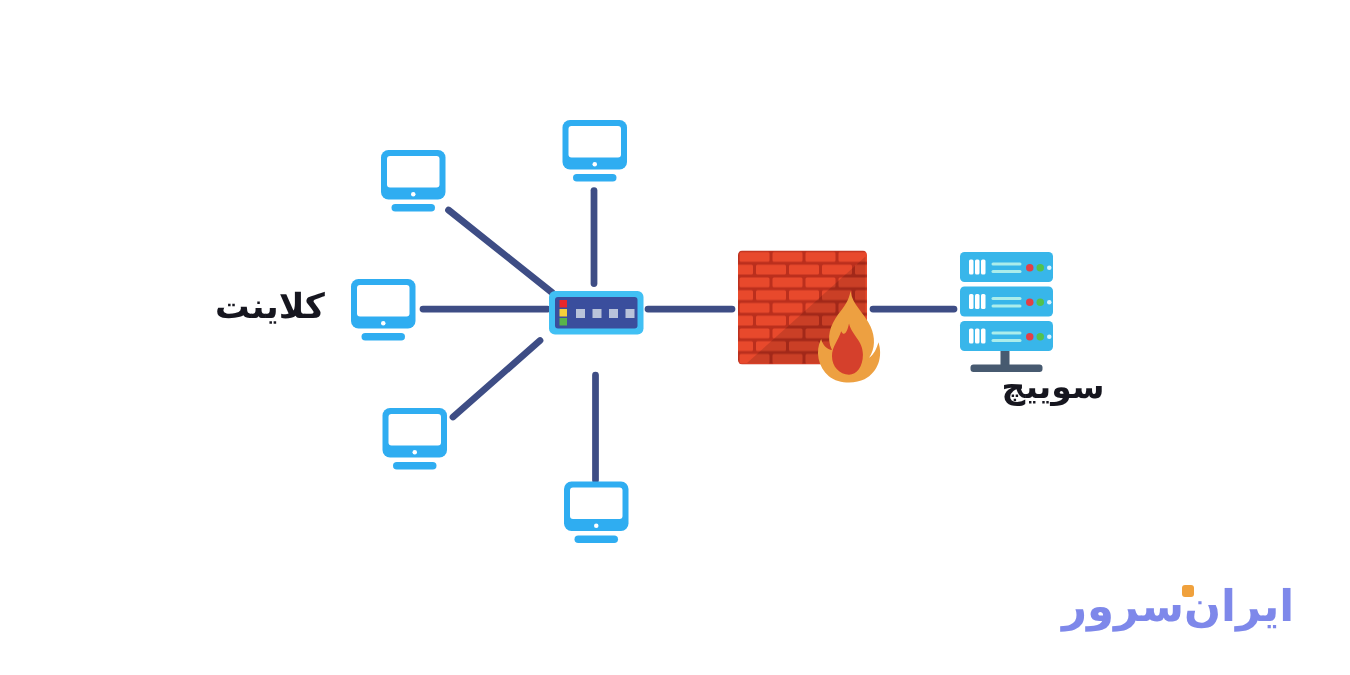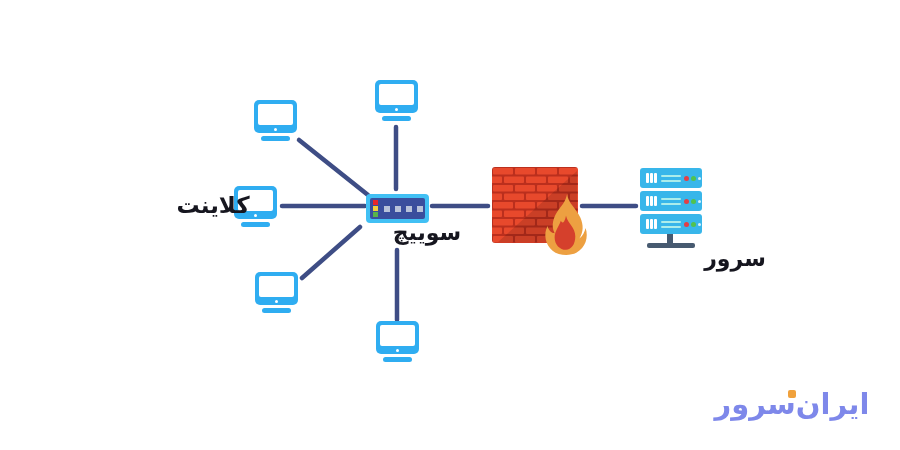--- a/index.html
+++ b/index.html
@@ -38,30 +38,30 @@
   .dot{position:absolute;border-radius:50%;}
   .dot-red{left:44px;top:7.5px;width:5px;height:5px;background:var(--dot-red,#e23f46);}
   .dot-green{left:51px;top:7.5px;width:5px;height:5px;background:var(--dot-green,#52c24e);}
   .dot-sm{left:57.5px;top:9px;width:3px;height:3px;background:#d8f2ff;}
   .pole{position:absolute;left:27px;top:66px;width:6px;height:10px;background:var(--stand-slate,#475a70);}
   .base{position:absolute;left:7px;top:75px;width:48px;height:5px;border-radius:2px;background:var(--stand-slate,#475a70);}
   
   .lbl{
     position:absolute;z-index:4;direction:rtl;text-align:center;
     font-weight:bold;color:var(--label,#16161f);
-    font-family:"DejaVu Sans",sans-serif;line-height:1.15;margin-left:33px;
+    font-family:"DejaVu Sans",sans-serif;line-height:1.15;
   }
   .lbl-clients{left:140px;top:192px;width:80px;font-size:23px;}
   .lbl-switch{left:356px;top:220px;width:76px;font-size:22px;}
   .lbl-firewall{left:502px;top:245px;width:92px;font-size:22px;}
   .lbl-server{left:666px;top:246px;width:72px;font-size:22px;}
   
   .wm{
     position:absolute;left:708px;top:387px;width:168px;z-index:4;
-    direction:rtl;text-align:center;font-weight:bold;font-size:29px;
+    direction:rtl;text-align:left;font-weight:bold;font-size:29px;
     color:var(--wm,#7e88ea);letter-spacing:0.5px;
   }
   .wm-dot{position:absolute;left:788px;top:390px;width:8px;height:8px;border-radius:2px;background:var(--wm-accent,#f0a13c);z-index:5;}
 </style>
 </head>
 <body>
 
 <div class="stage">
 
   <svg class="links" width="900" height="450">
@@ -183,19 +183,18 @@
         <div class="hline hl2"></div>
       <div class="dot dot-red"></div>
         <div class="dot dot-green"></div>
         <div class="dot dot-sm"></div>
     </div>
     <div class="pole"></div>
     <div class="base"></div>
   </div>
 
   <div class="lbl lbl-clients">کلاینت</div>
-  <div class="lbl lbl-switch">سوییچ</div>
-  <div class="lbl lbl-server">سرور</div>
+  <div class="lbl lbl-server">سوییچ</div>
 
   <div class="wm">ایران‌سرور</div>
   <div class="wm-dot"></div>
 
 </div>
 
 </body></html>

